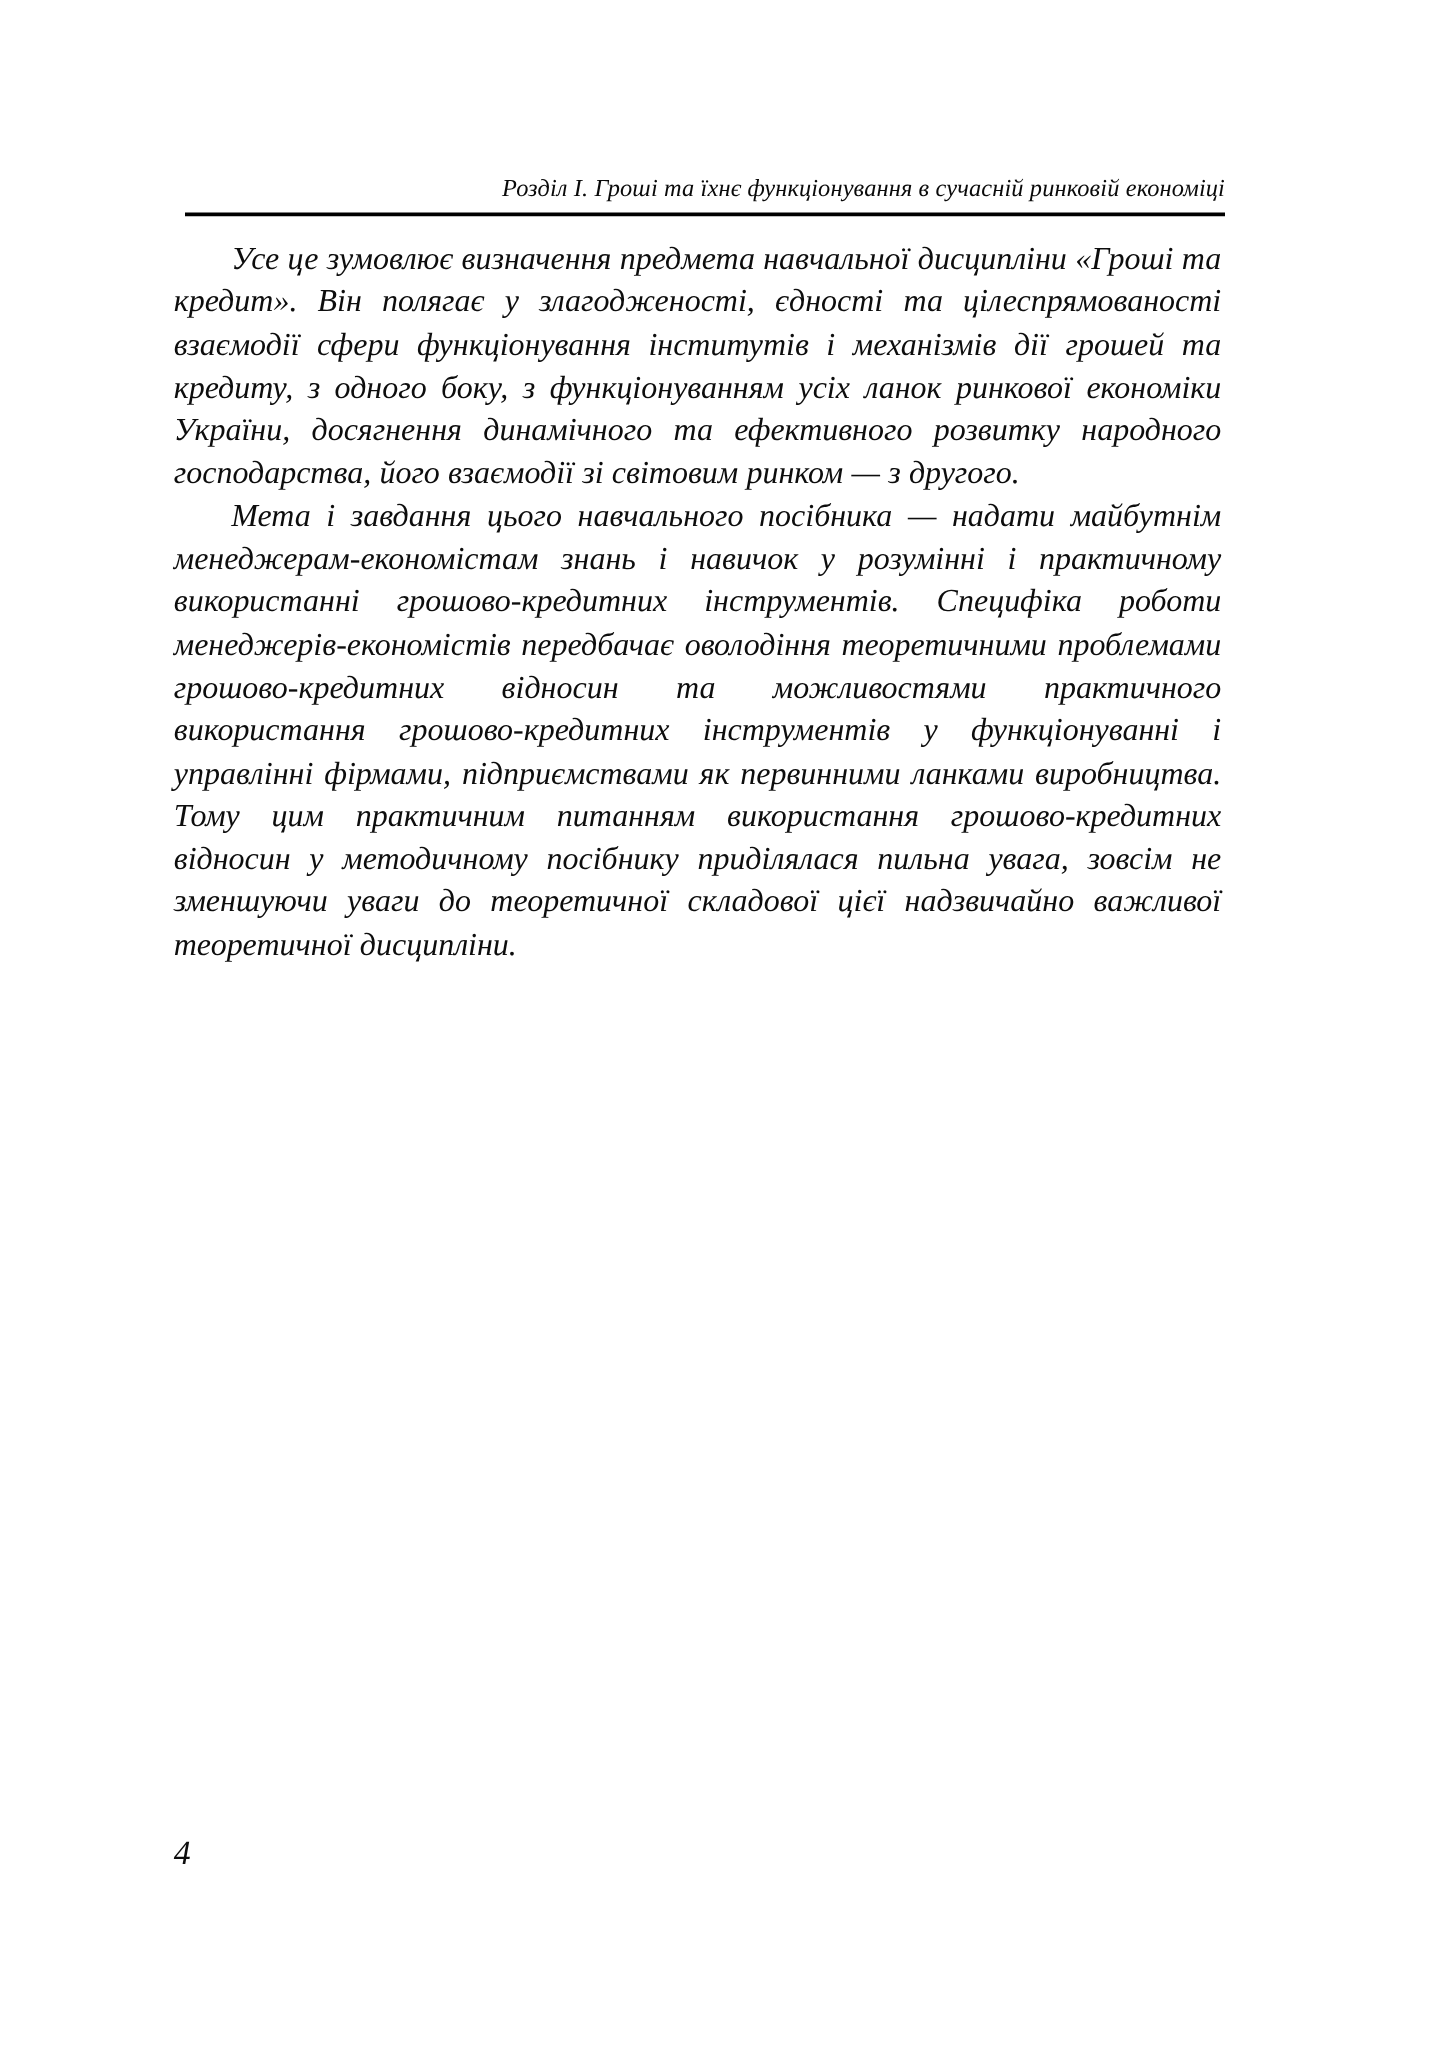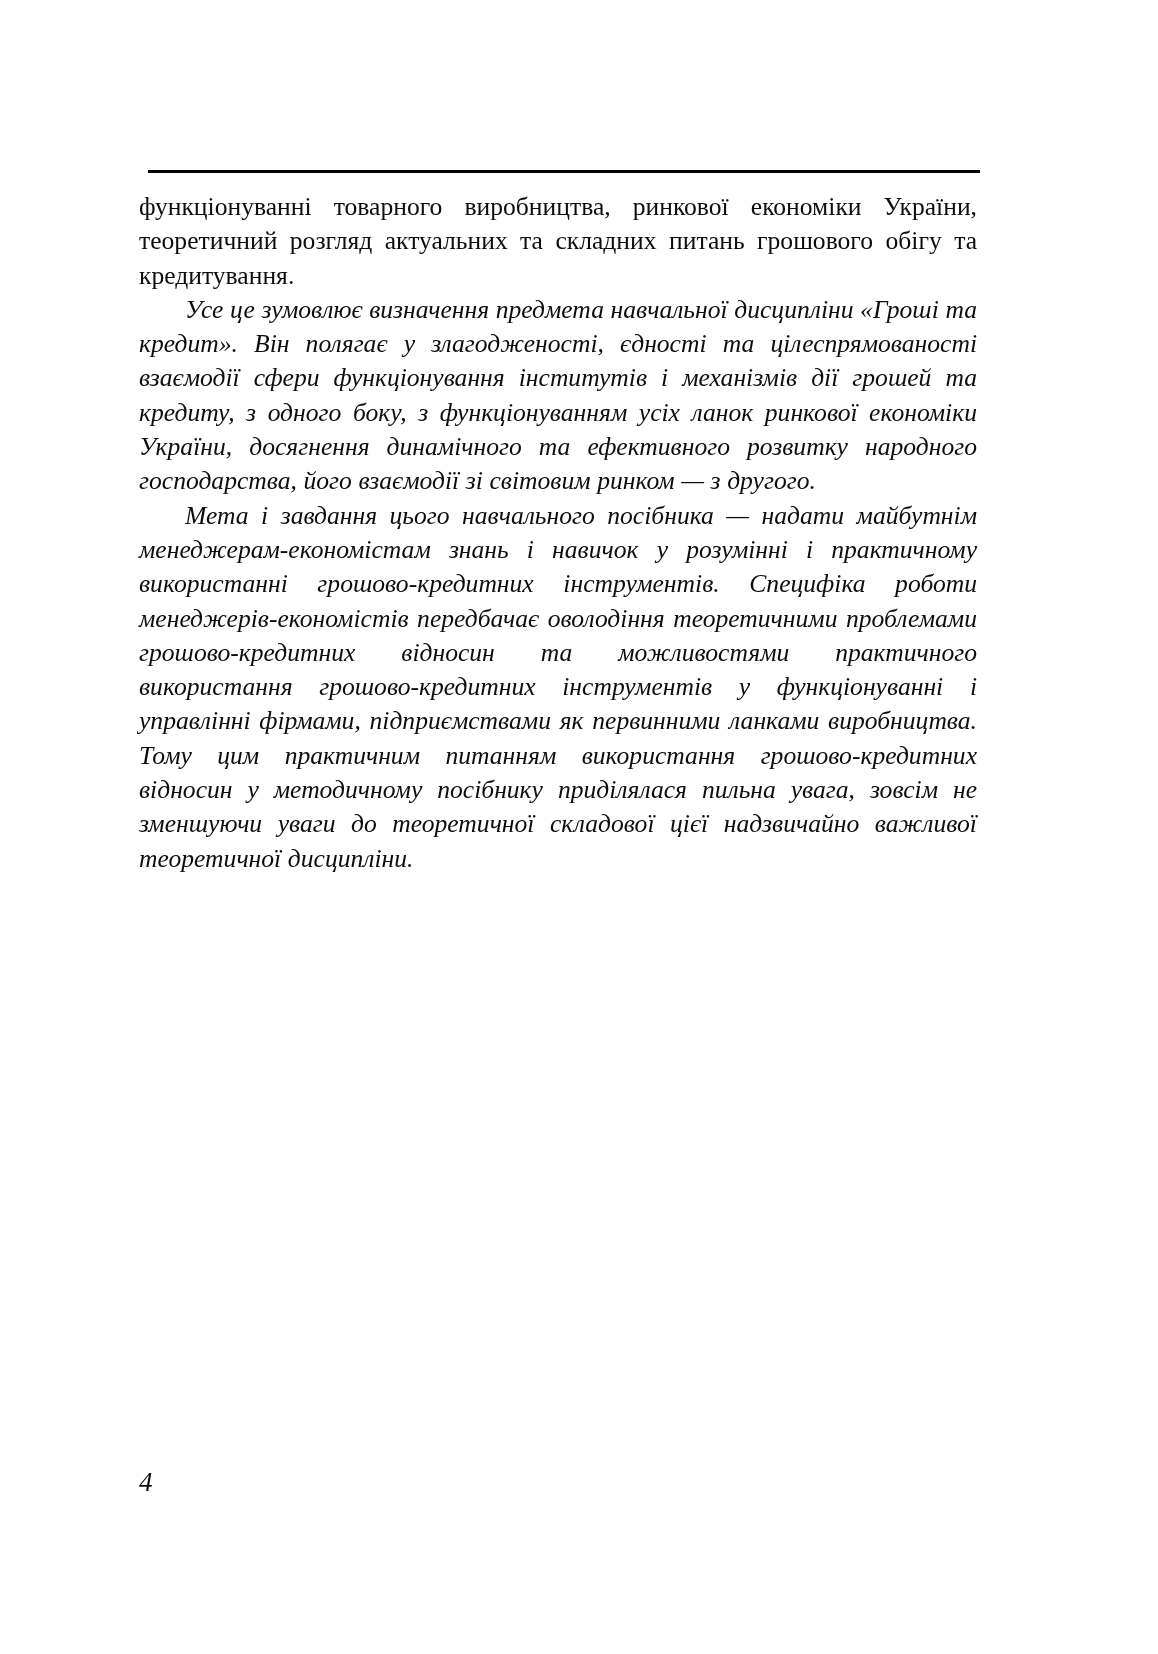--- a/index.html
+++ b/index.html
@@ -84,24 +84,26 @@
     font-size: 27px;
     line-height: 32px;
     color: #0d0d0d;
   }
 </style>
 </head>
 <body>
 
 <div class="page">
 
+  <div class="running-head">
+    <span class="running-head-text">Розділ І. Гроші та їхнє функціонування в сучасній ринковій економіці</span>
+  </div>
 
   <div class="header-rule"></div>
 
   <div class="text-block">
-    <p class="para">функціонуванні товарного виробництва, ринкової економіки Украї­ни, теоретичний розгляд актуальних та складних питань грошового обігу та кредитування.</p>
     <p class="para indent">Усе це зумовлює визначення предмета навчальної дисципліни «Гроші та кредит». Він полягає у злагодженості, єдності та цілеспря­мованості взаємодії сфери функціонування інститутів і механізмів дії грошей та кредиту, з одного боку, з функціонуванням усіх ланок ринкової економіки України, досягнення динамічного та ефективно­го розвитку народного господарства, його взаємодії зі світовим рин­ком — з другого.</p>
     <p class="para indent">Мета і завдання цього навчального посібника — надати майбутнім менеджерам-економістам знань і навичок у розумінні і практичному використанні грошово-кредитних інструментів. Специфіка роботи менеджерів-економістів передбачає оволодіння теоретичними про­блемами грошово-кредитних відносин та можливостями практично­го використання грошово-кредитних інструментів у функціонуванні і управлінні фірмами, підприємствами як первинними ланками ви­робництва. Тому цим практичним питанням використання грошово-кредитних відносин у методичному посібнику приділялася пильна увага, зовсім не зменшуючи уваги до теоретичної складової цієї над­звичайно важливої теоретичної дисципліни.</p>
   </div>
 
   <div class="folio">4</div>
 
 </div>
 
 </body></html>

